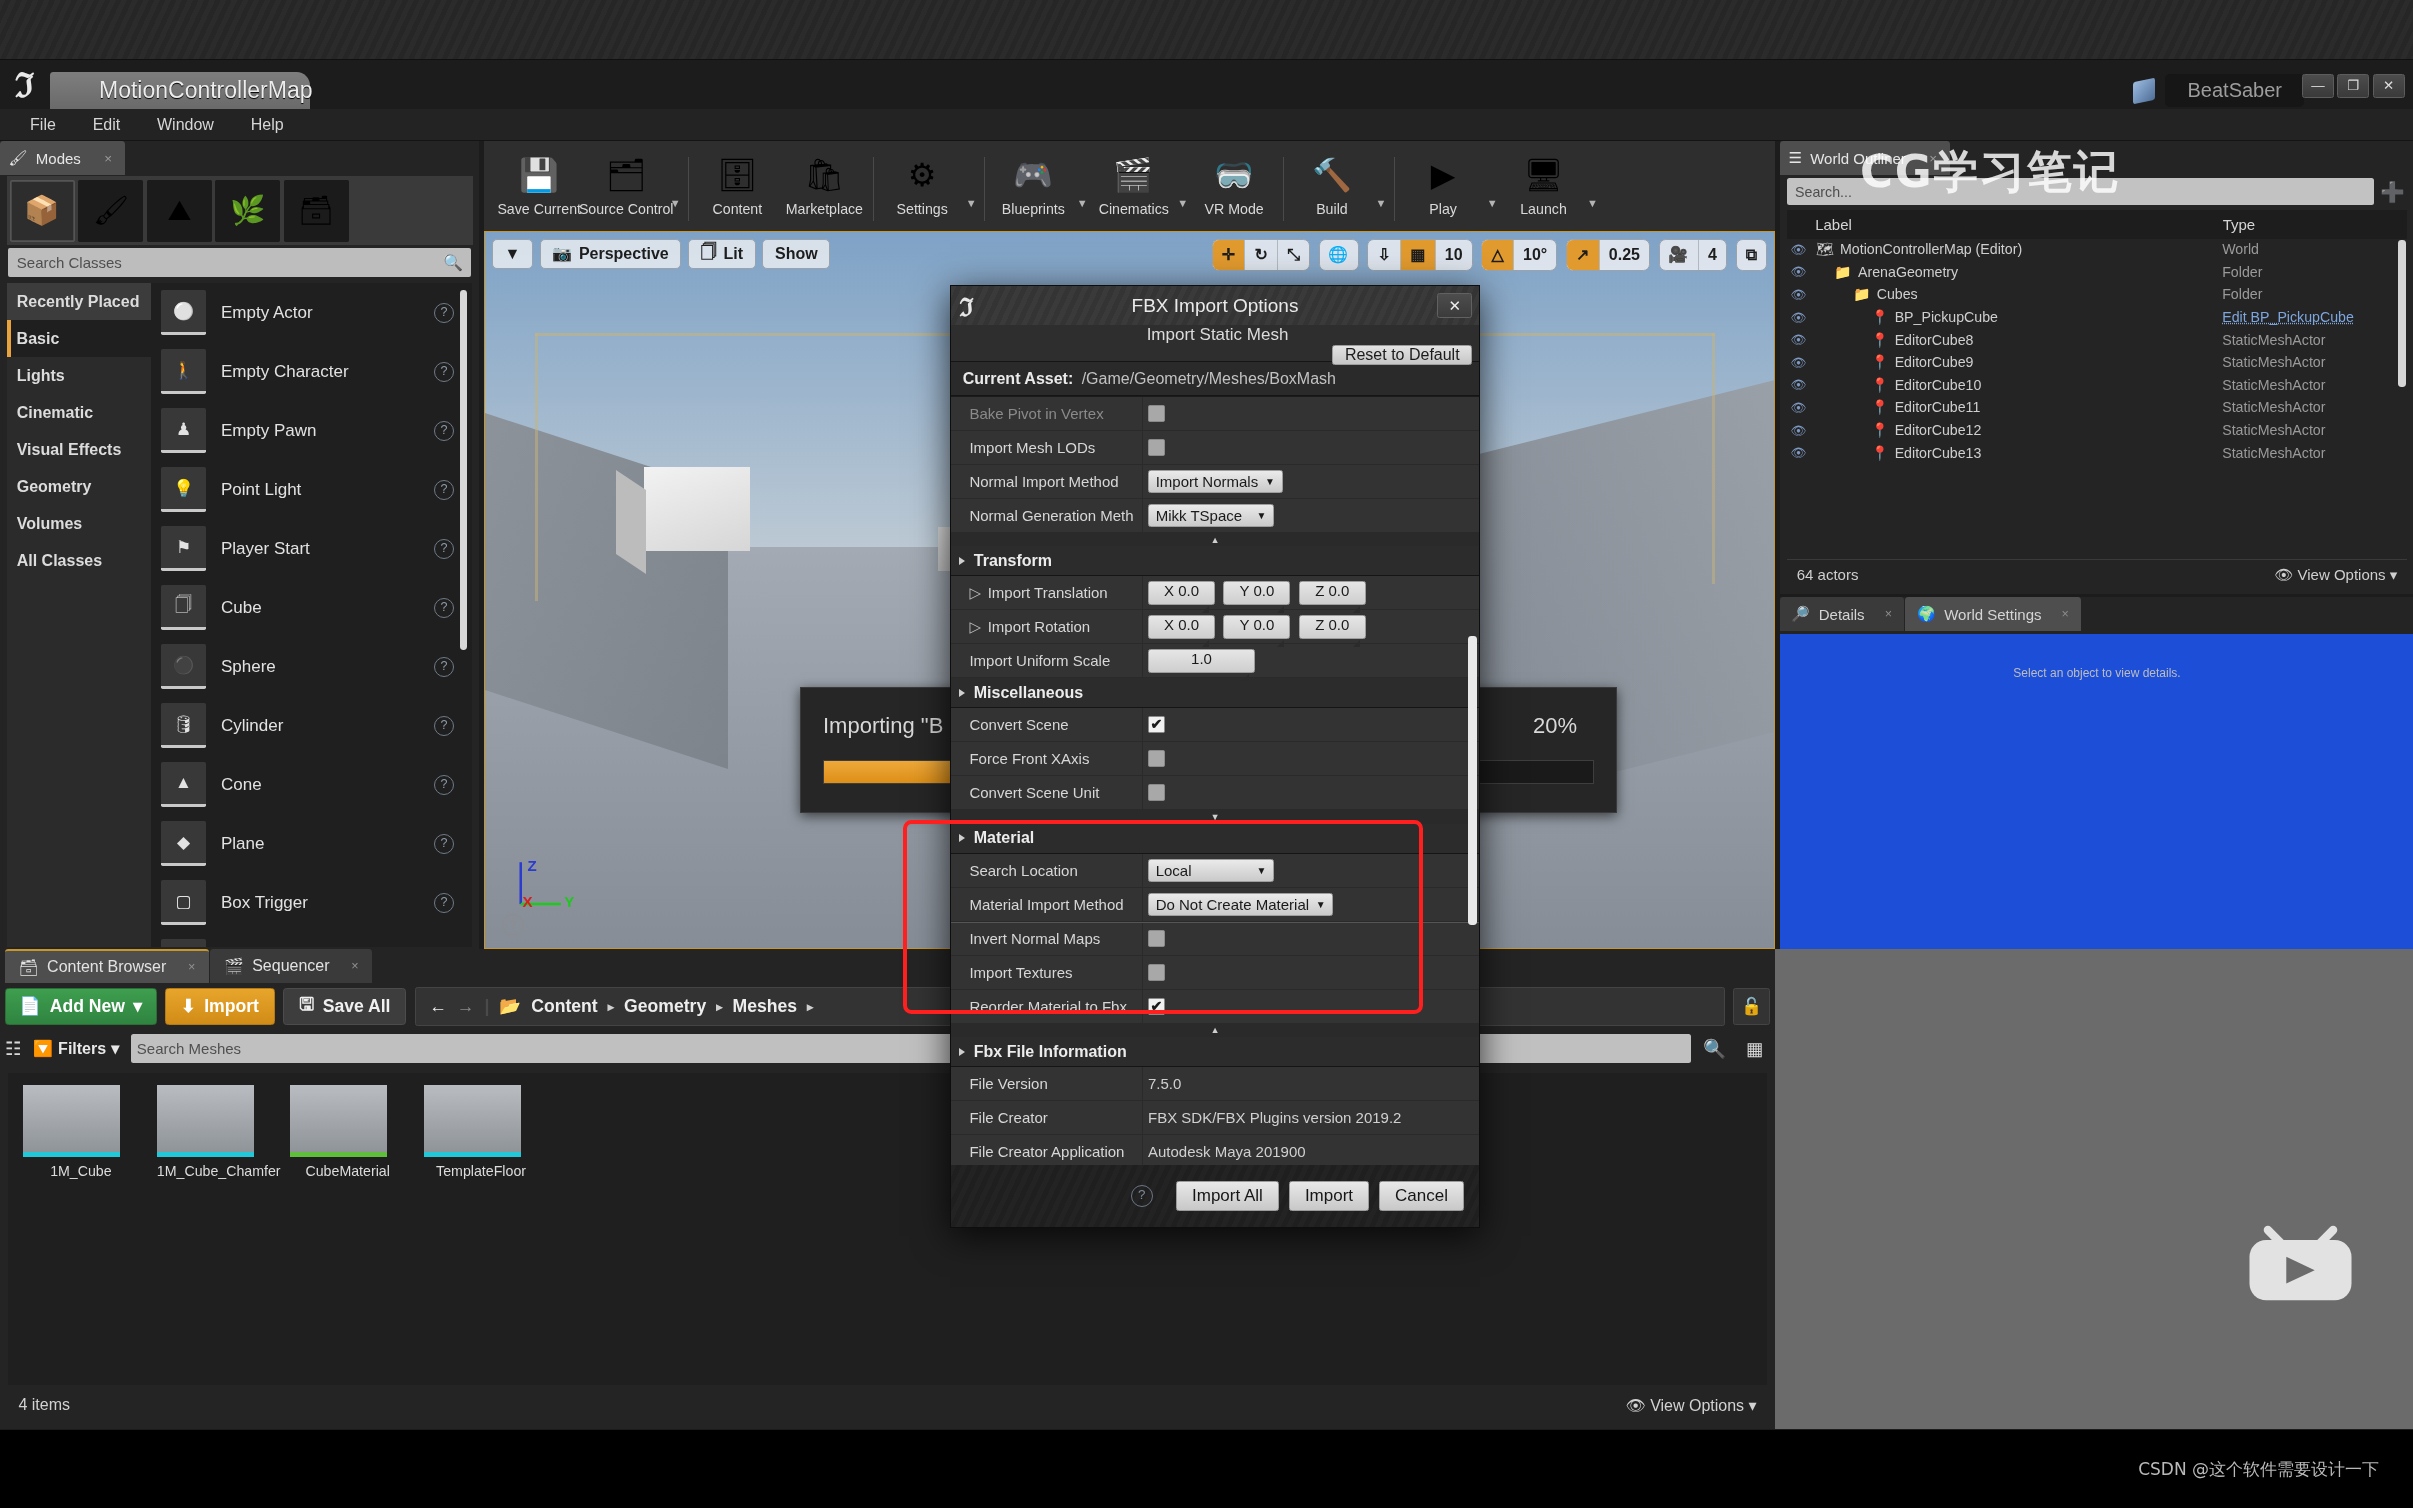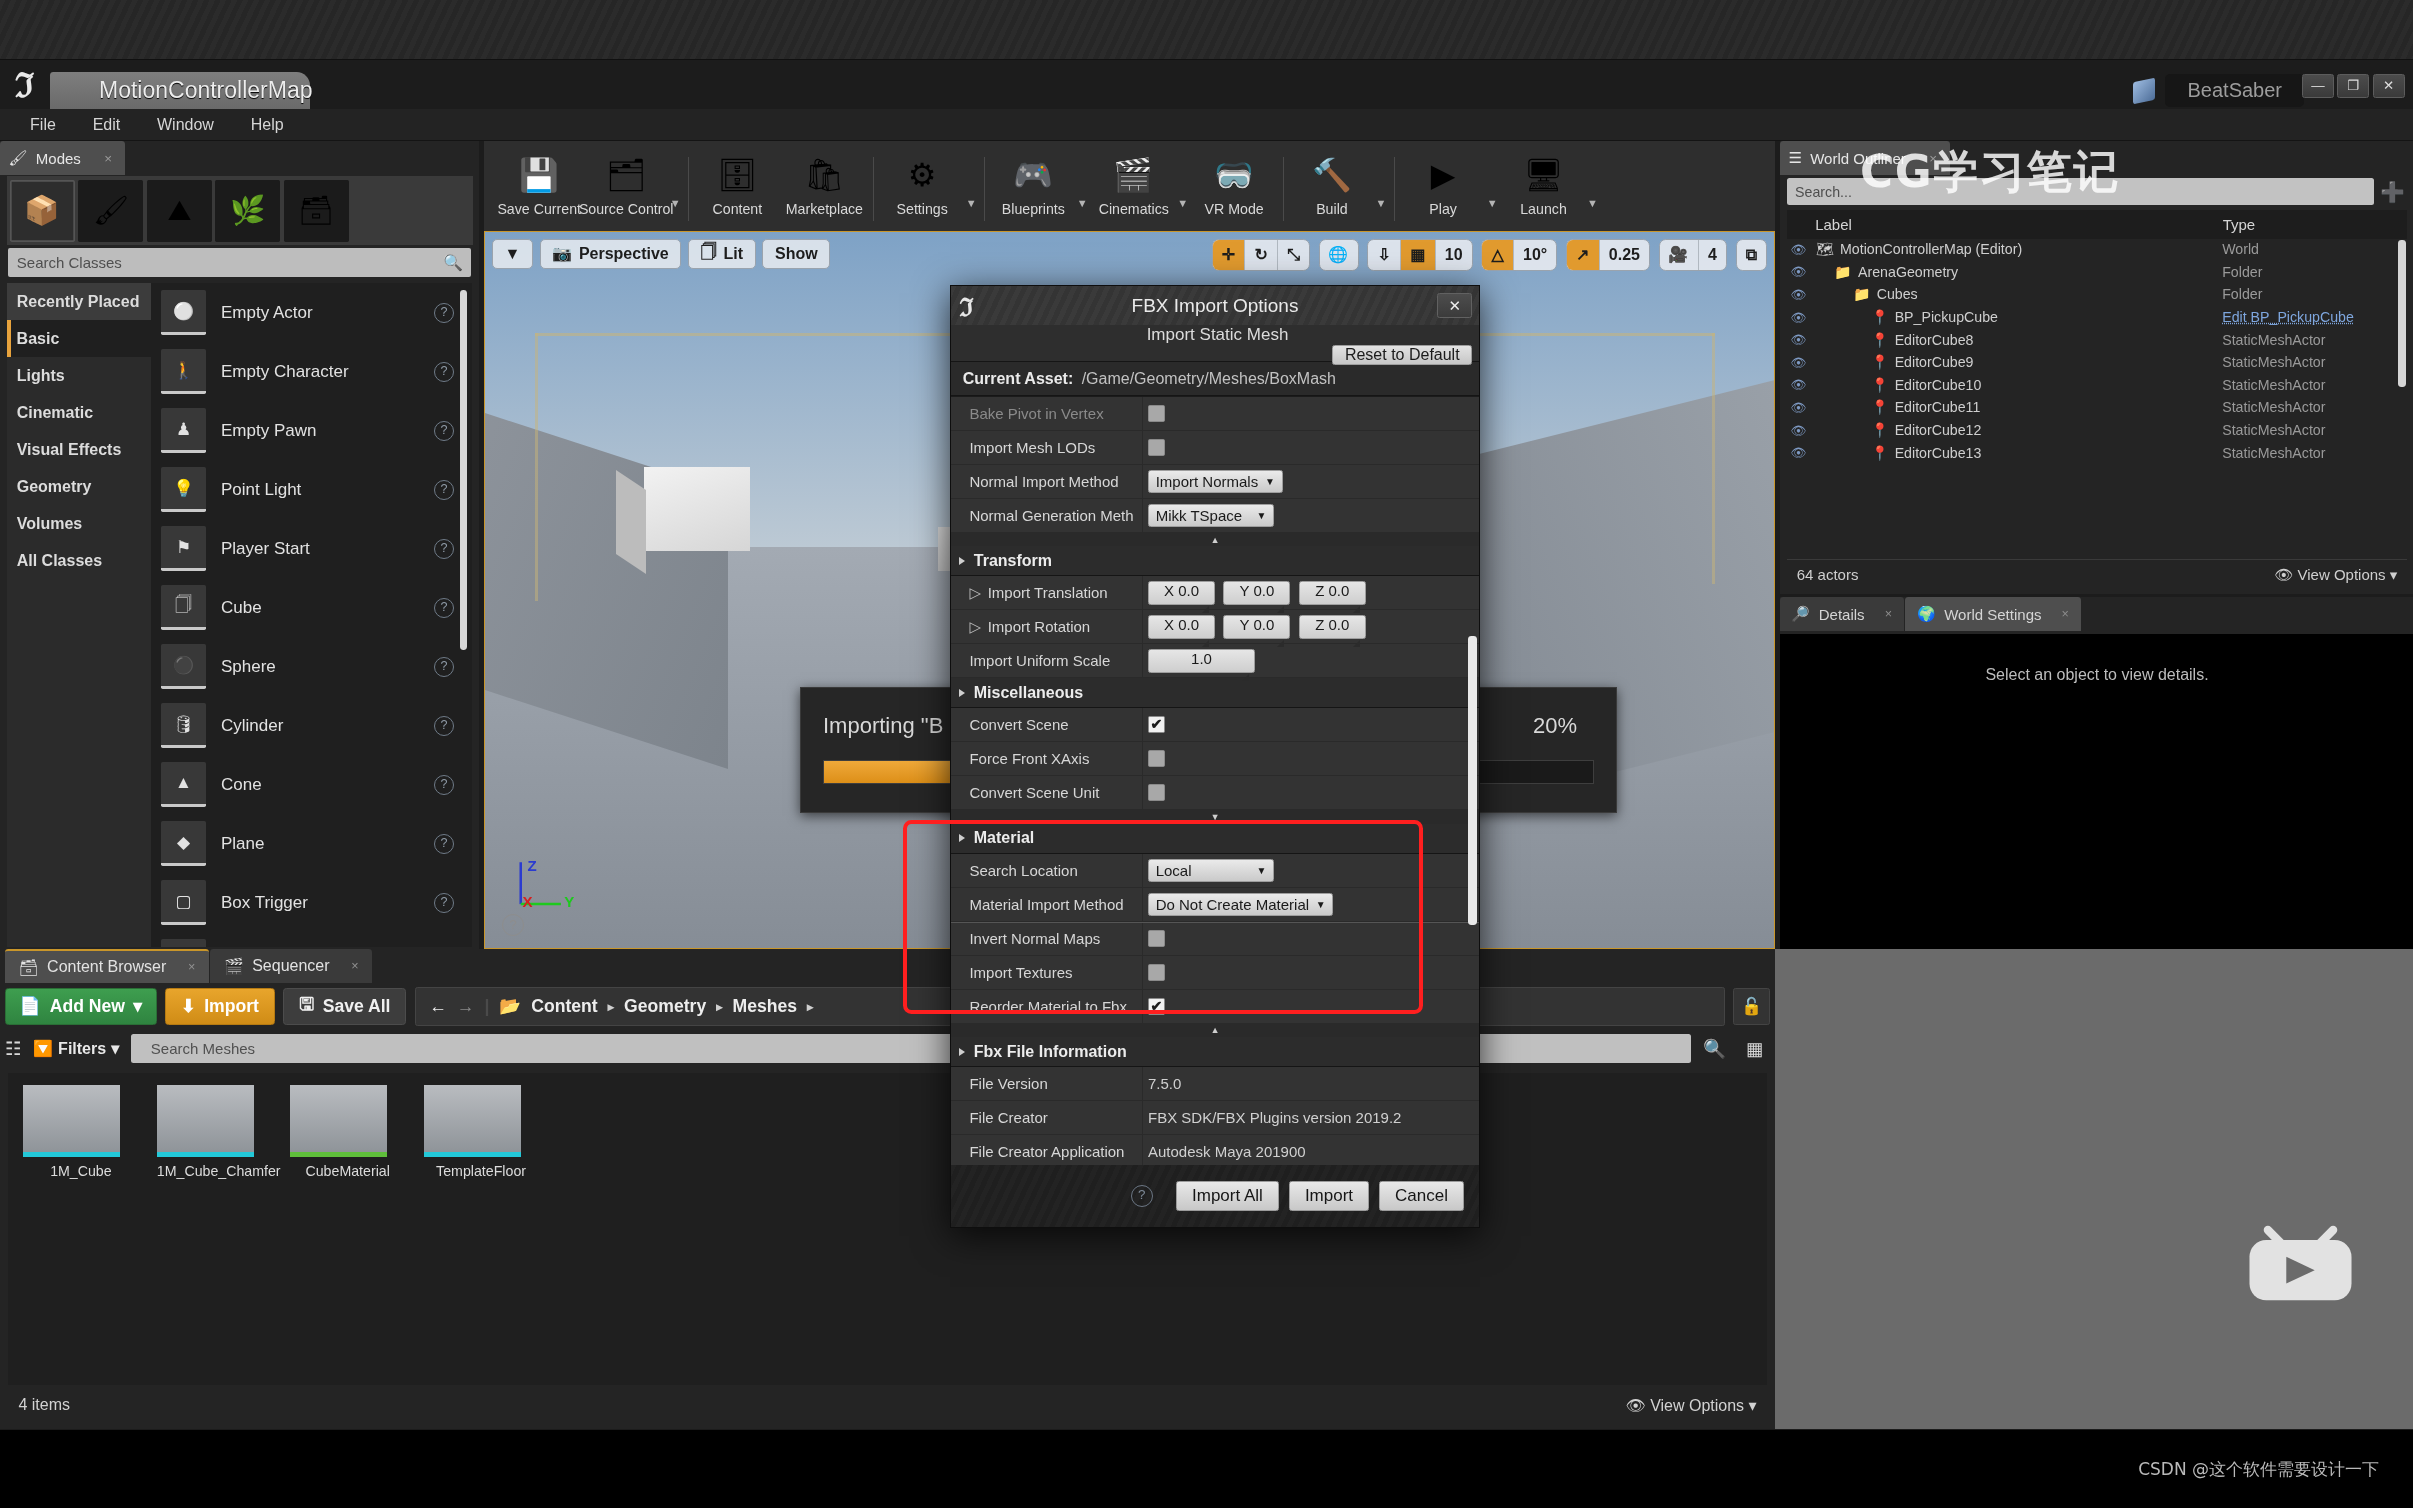--- a/index.html
+++ b/index.html
@@ -256,22 +256,22 @@
   .det-tabs { position:absolute; left: 0; top: 0; display:flex; gap: 1.7px; }
   .det-tab {
     height: 34px; display:flex; align-items:center; gap: 8.4px;
     padding: 0 11.7px; color:#d5d5d5; font-size: 15px; background: #3a3a3a;
     border-radius: 3.4px 3.4px 0 0;
   }
   .det-tab.sel { background: #4e4e4e; }
   .det-tab .x { color:#8d8d8d; font-size: 12.6px; margin-left: 11.7px; }
   .det-empty {
     position:absolute; left: 0; top: 37px; right: 0; bottom: 0;
-    background: #000000; display:flex; align-items:flex-start; justify-content:center;
-    padding-top: 32px; color:#bdbdbd; font-size: 16px;
+    background: #1d4ed8; display:flex; align-items:flex-start; justify-content:center;
+    padding-top: 32px; color:#bdbdbd; font-size: 12px;
   }
 
   
   .cbrowser {
     position: absolute; left: 0; top: 949px; width: 1775px; height: 480px;
     background: #242424;
   }
   .cb-tabs { position:absolute; left: 5px; top: 0; display:flex; gap: 1.7px; }
   .cb-tab {
     height: 34px; display:flex; align-items:center; gap: 8.4px; padding: 0 13.4px;
@@ -306,21 +306,21 @@
     color:#ededed; font-size: 17.6px; font-weight: bold;
   }
   .crumb-sep { color:#cfcfcf; font-size: 12.6px; }
   .cb-filters {
     position:absolute; left: 5px; top: 82px; right: 5px; height: 35px;
     display:flex; align-items:center; gap: 11.7px;
   }
   .filt-btn { color:#e8e8e8; font-size: 16px; font-weight:bold; display:flex; align-items:center; gap:5px; }
   .cb-search {
     flex: 1; height: 28.5px; background:#c0c0c0; border-radius:2.5px;
-    display:flex; align-items:center; padding: 0 20px; color:#505050; font-size: 15px; text-align: center;
+    display:flex; align-items:center; padding: 0 6px; color:#505050; font-size: 15px; text-align: center;
   }
   .asset-grid {
     position:absolute; left: 8.4px; top: 124px; right: 8.4px; bottom: 44px;
     background: #1f1f1f; display:flex; gap: 18.4px; padding: 11.7px 15px; align-items:flex-start;
   }
   .asset { width: 115px; }
   .asset-thumb {
     width: 97px; height: 72px; background: linear-gradient(#b9bcc0,#8f9499);
     border-bottom: 5px solid #23c8d8;
   }

